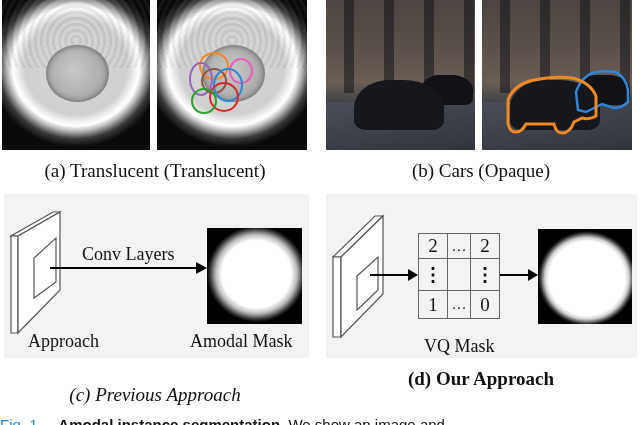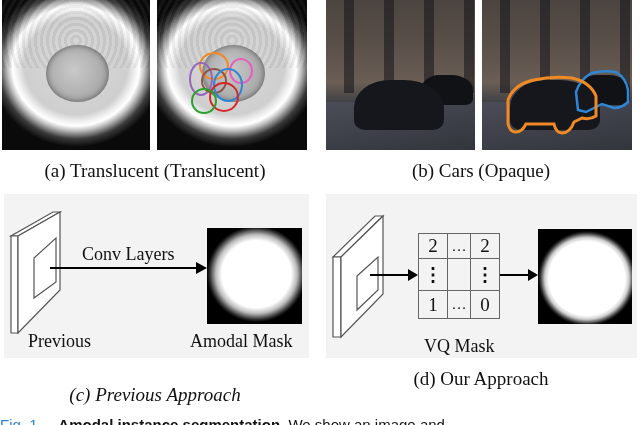--- a/index.html
+++ b/index.html
@@ -68,21 +68,21 @@
     <polygon points="11,46 18,46 60,22 53,22" fill="#fff"></polygon>
     <polygon points="11,46 18,46 18,143 11,143" fill="#fff"></polygon>
     <polygon points="18,46 60,22 60,100 18,143" fill="#fff"></polygon>
     <polygon points="34,68 56,48 56,92 34,108"></polygon>
   </g>
   <line x1="50" y1="78" x2="196" y2="78" stroke="#000" stroke-width="2"></line>
   <polygon points="196,72 207,78 196,84" fill="#000"></polygon>
 </svg>
 <div class="label" style="left:82px; top:244px;">Conv Layers</div>
 <div class="mask-c" style="left:207px; top:228px; width:95px; height:96px;"></div>
-<div class="label" style="left:28px; top:331px;">Previous</div>
+<div class="label" style="left:28px; top:331px;">Approach</div>
 <div class="label" style="left:190px; top:331px;">Amodal Mask</div>
 <div class="caption" style="left:0; top:384px; width:310px;font-style:italic;">(c) Previous Approach</div>
 
 <div class="panel" style="left:326px; top:194px; width:311px; height:164px;"></div>
 <svg class="abs" style="left:320px; top:190px;" width="320" height="170">
   <g fill="none" stroke="#555" stroke-width="1.2">
     <polygon points="13,67 21,67 63,26 55,26" fill="#fff"></polygon>
     <polygon points="13,67 21,67 21,147 13,147" fill="#fff"></polygon>
     <polygon points="21,67 63,26 63,104 21,147" fill="#fff"></polygon>
     <polygon points="37,86 58,67 58,100 37,120"></polygon>
@@ -106,19 +106,19 @@
   </tr>
   <tr style="height:28px;">
     <td>1</td>
     <td style="font-size:15px;">…</td>
     <td>0</td>
   </tr>
 </tbody>
   </table>
 <div class="mask-d" style="left:538px; top:229px; width:94px; height:95px;"></div>
 <div class="label" style="left:424px; top:336px;">VQ Mask</div>
-<div class="caption" style="left:326px; top:368px; width:310px;">(d) Our Approach</div>
+<div class="caption" style="left:326px; top:368px; width:310px;font-weight:bold;">(d) Our Approach</div>
 
 <div class="fig-caption">
   <span class="fig-num">Fig. 1.</span>
   &nbsp;&nbsp;&nbsp;<span class="fig-bold">Amodal instance segmentation.</span>
   <span>We show an image and</span>
 </div>
 
 </body></html>

